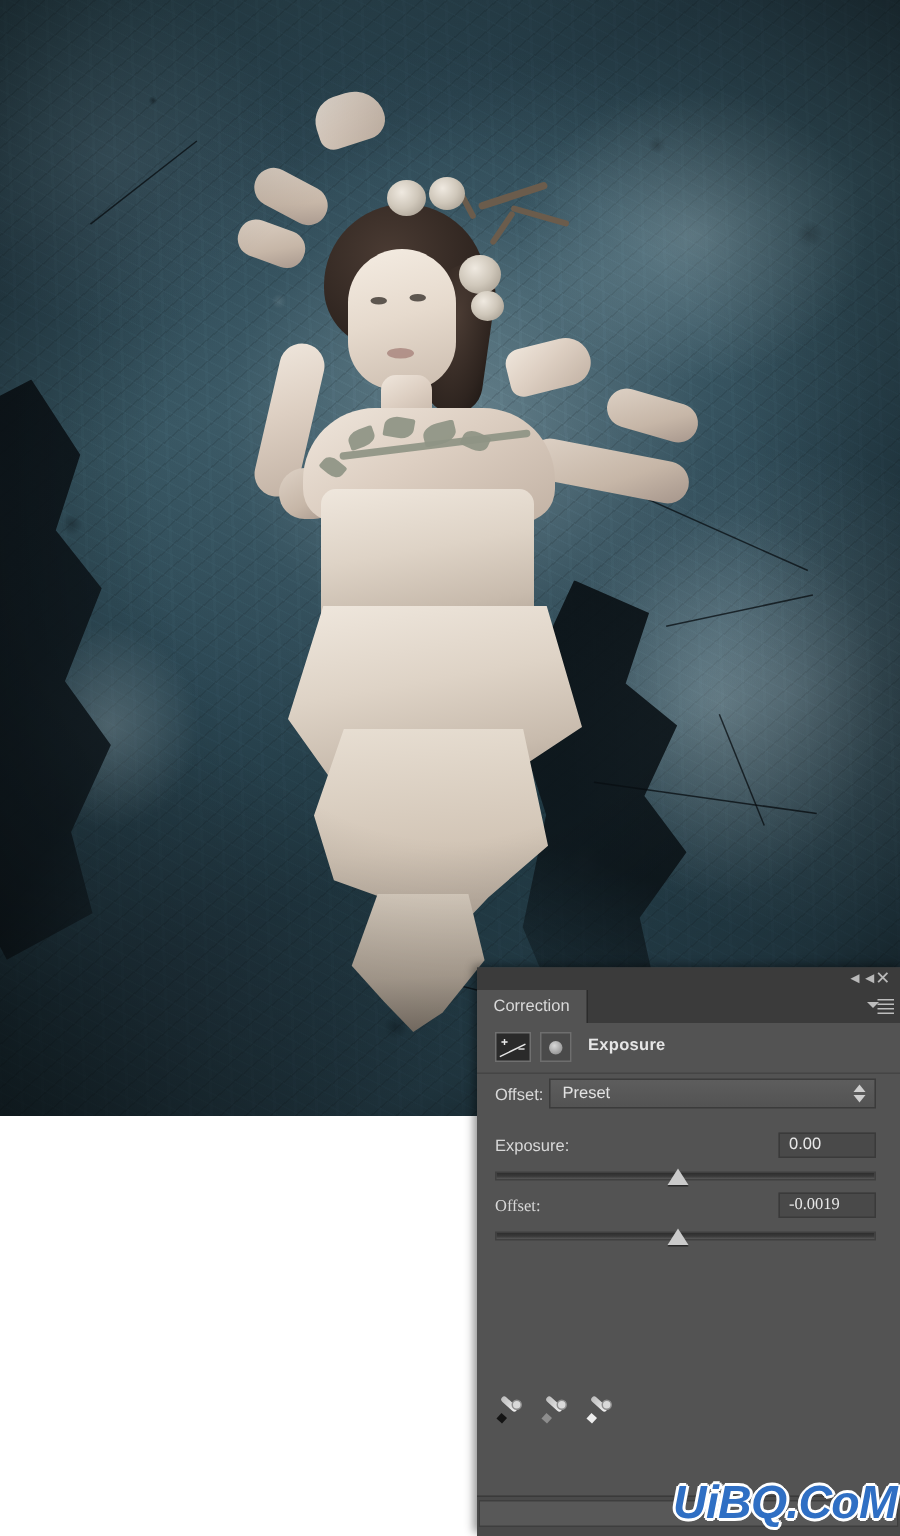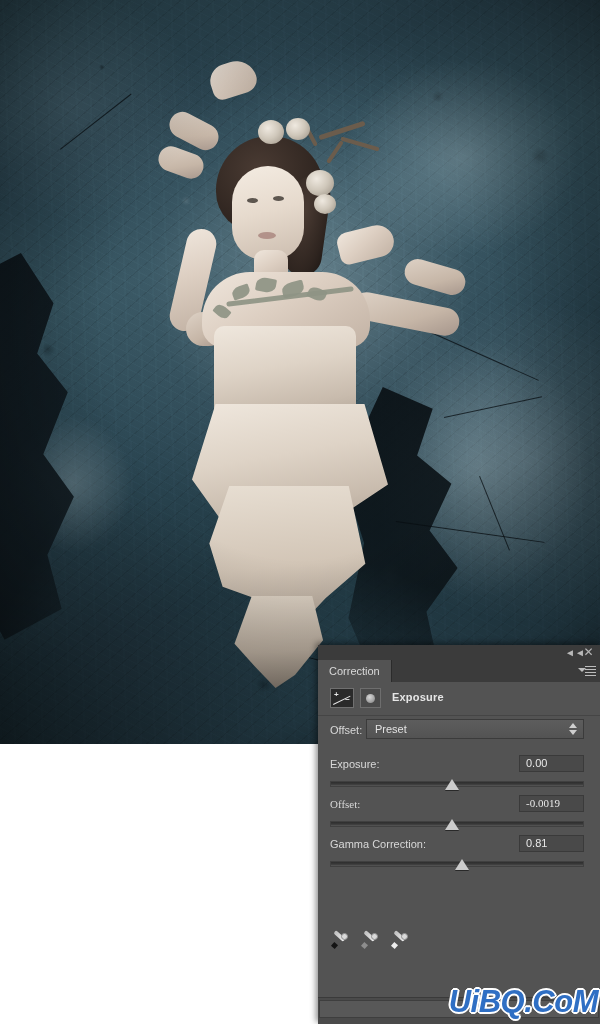--- a/index.html
+++ b/index.html
@@ -484,28 +484,20 @@
 
     <div class="slider-group" style="top:112px;font-family:Liberation Serif, serif;">
       <div class="slider-label">Offset:</div>
       <div class="slider-value">-0.0019</div>
       <div class="slider-track-wrap">
         <div class="slider-track"></div>
         <div class="slider-thumb" style="left:48%;"></div>
       </div>
     </div>
 
-    <div class="slider-group" style="top:152px;">
-      <div class="slider-label">Gamma Correction:</div>
-      <div class="slider-value">0.81</div>
-      <div class="slider-track-wrap">
-        <div class="slider-track"></div>
-        <div class="slider-thumb" style="left:52%;"></div>
-      </div>
-    </div>
 
     <div id="eyedropper-row">
       <div class="eyedropper" style="left:12px;">
         <span class="body" style="background:linear-gradient(90deg,#bdbdbd,#f0f0f0);"></span>
         <span class="bulb"></span>
         <span class="tip" style="background:#141414;"></span>
       </div>
       <div class="eyedropper" style="left:42px;">
         <span class="body" style="background:linear-gradient(90deg,#bdbdbd,#f0f0f0);"></span>
         <span class="bulb"></span>

